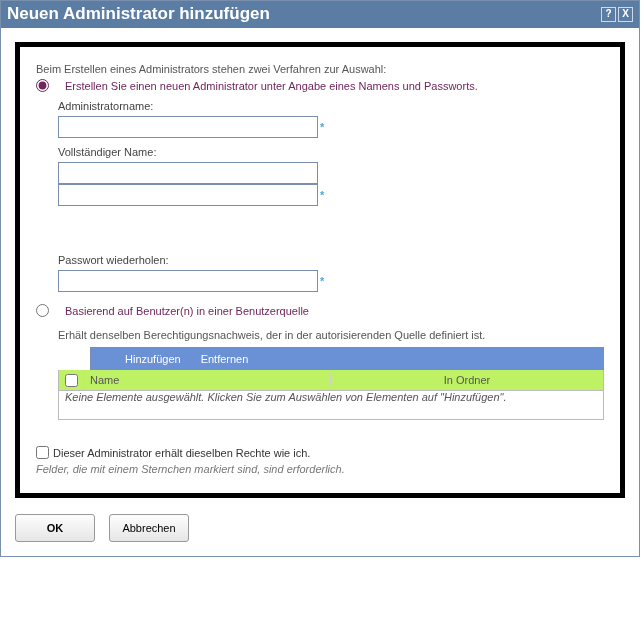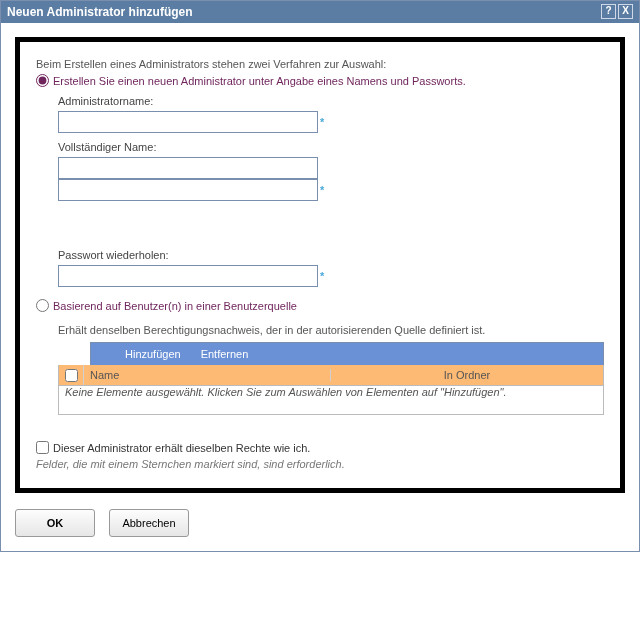--- a/index.html
+++ b/index.html
@@ -18,21 +18,21 @@
 .titlebar {
   background: #5b7da3;
   color: #fff;
   font-weight: bold;
   padding: 3px 6px 4px 6px;
   display: flex;
   align-items: center;
 }
 .titlebar .title {
   flex: 1;
-  font-size: 12px;
+  font-size: 17px;
 }
 .titlebar .tb-icon {
   width: 13px;
   height: 13px;
   border: 1px solid #cfd8e6;
   margin-left: 2px;
   color: #fff;
   font-size: 10px;
   line-height: 12px;
   text-align: center;
@@ -49,20 +49,21 @@
 }
 .intro {
   color: #555;
   margin-bottom: 4px;
 }
 .radio-row {
   display: flex;
   align-items: center;
   margin: 4px 0 6px 0;
   color: #70265d;
+  gap: 12px;
 }
 .radio-row input {
   margin: 0 4px 0 0;
   accent-color: #70265d;
 }
 .form-block {
   margin-left: 22px;
   margin-bottom: 12px;
 }
 .field-label {
@@ -110,21 +111,21 @@
   margin-left: 32px;
 }
 .list-toolbar .tool-btn {
   margin: 0 6px 0 14px;
   color: #fff;
   cursor: pointer;
 }
 .list-toolbar .tool-btn:first-child { margin-left: 30px; }
 .list-header {
   display: flex;
-  background: #fdba74;
+  background: #bef264;
   border: 1px solid #bbb;
   border-top: none;
   height: 20px;
   align-items: center;
 }
 .chk-cell {
   width: 24px;
   text-align: center;
   border-right: 1px solid #d0d0d0;
   height: 100%;

